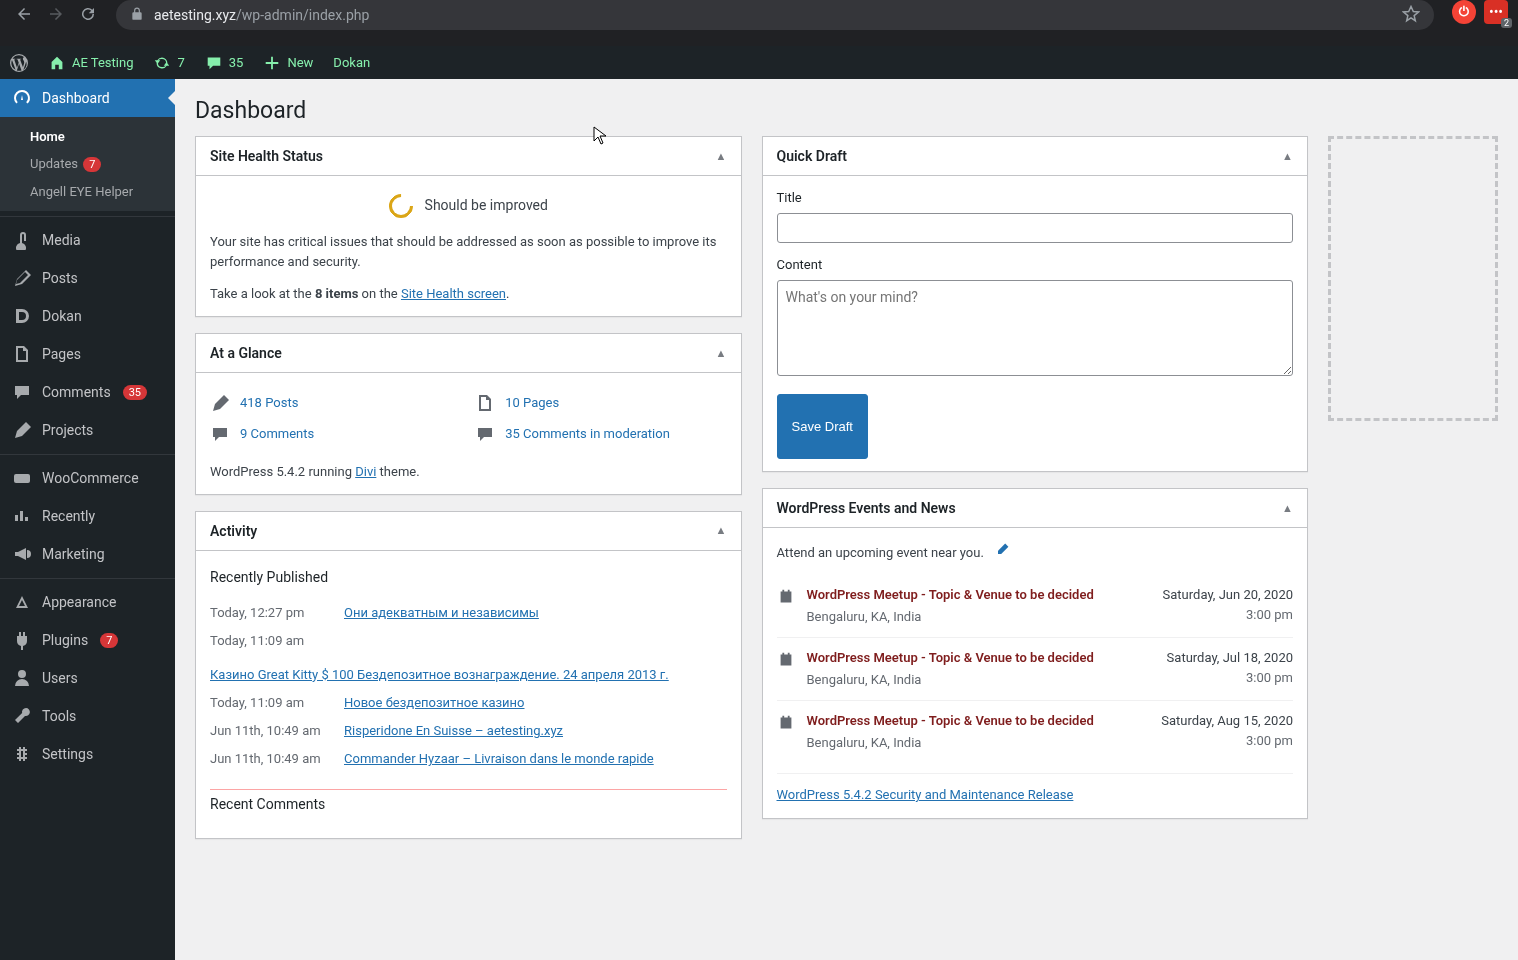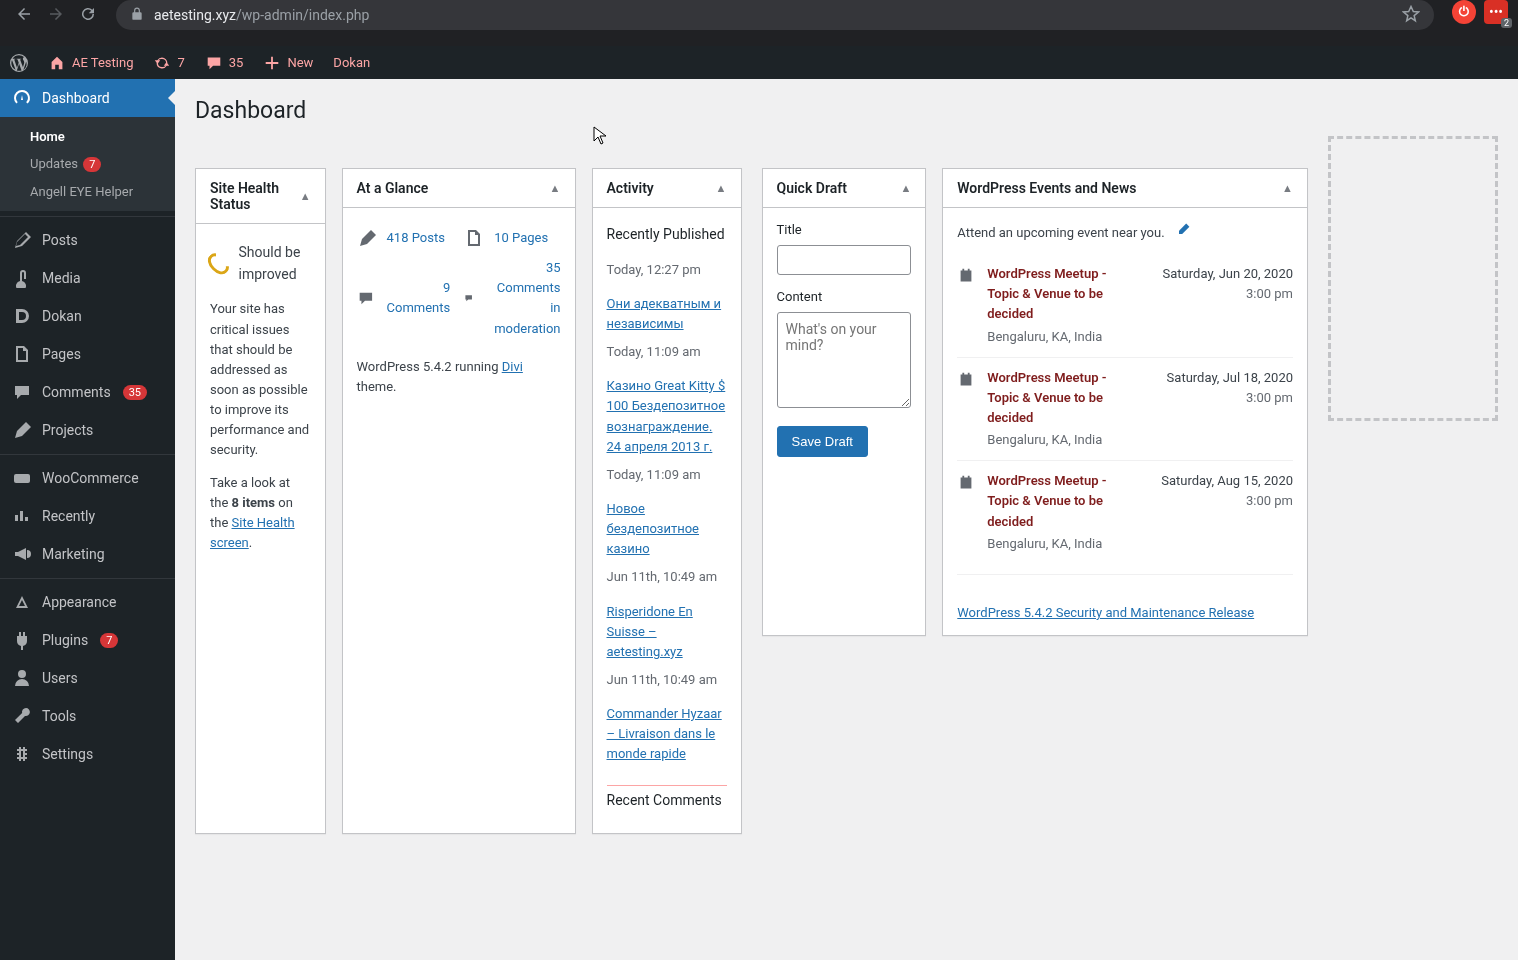--- a/index.html
+++ b/index.html
@@ -13,21 +13,21 @@
 .lock-icon { color: #9aa0a6; }
 .url-text { color: #e8eaed; font-size: 14px; }
 .url-text .muted { color: #9aa0a6; }
 .star-icon { color: #9aa0a6; margin-left: auto; }
 .ext-btn { width: 24px; height: 24px; border-radius: 50%; display: flex; align-items: center; justify-content: center; font-size: 14px; margin-left: 4px; }
 .ext-red { background: #f44336; color: #fff; font-size: 13px; font-weight: 700;}
 .ext-dots { background: #d93025; color: #fff; position: relative; border-radius: 4px; }
 .ext-dots .badge-mini { position: absolute; bottom: -4px; right: -4px; background: #5f6368; color: #fff; font-size: 9px; padding: 0 3px; border-radius: 3px; }
 
 
-.wp-adminbar { height: 33px; background: #1d2327; display: flex; align-items: center; color: #fca5a5; font-size: 13px; }
+.wp-adminbar { height: 33px; background: #1d2327; display: flex; align-items: center; color: #86efac; font-size: 13px; }
 .wp-adminbar .ab-item { display: flex; align-items: center; gap: 6px; padding: 0 10px; height: 100%; }
 .wp-adminbar svg { width: 18px; height: 18px; fill: currentColor; }
 
 
 .wp-body { display: flex; height: calc(960px - 46px - 33px); }
 .sidebar { width: 175px; background: #1d2327; color: #c3c4c7; font-size: 14px; overflow-y: auto; }
 .sidebar .menu-item { display: flex; align-items: center; gap: 10px; padding: 9px 12px; position: relative; }
 .sidebar .menu-item svg { width: 20px; height: 20px; fill: #a7aaad; }
 .sidebar .menu-item.current { background: #2271b1; color: #fff; }
 .sidebar .menu-item.current svg { fill: #fff; }
@@ -36,21 +36,21 @@
 .sidebar .submenu .sub-item { padding: 6px 12px 6px 18px; font-size: 13px; }
 .sidebar .submenu .sub-item.active { color: #fff; font-weight: 600; }
 .sidebar .submenu .sub-item:not(.active) { color: #a7aaad; }
 .sidebar .sep { height: 5px; border-top: 1px solid #32373c; margin: 5px 0 0; }
 .count-badge { background: #d63638; color: #fff; font-size: 11px; padding: 1px 6px; border-radius: 9px; margin-left: 2px; display: inline-block; min-width: 18px; text-align: center; }
 
 
 .content { flex: 1; padding: 0 20px 20px; overflow-y: auto; }
 h1.page-title { font-size: 23px; font-weight: 400; padding: 18px 0 12px; color: #1d2327; }
 .dashboard-widgets { display: flex; gap: 20px; align-items: flex-start; }
-.col { flex: 1; display: flex; gap: 16px; margin-top: 32px; }
+.col { flex: 1; display: flex; flex-direction: column; gap: 16px; }
 .col-placeholder { width: 170px; border: 3px dashed #c3c4c7; min-height: 285px; }
 
 .postbox { background: #fff; border: 1px solid #c3c4c7; box-shadow: 0 1px 1px rgba(0,0,0,.04); }
 .postbox-header { padding: 11px 14px; border-bottom: 1px solid #c3c4c7; display: flex; align-items: center; justify-content: space-between; }
 .postbox-header h2 { font-size: 14px; font-weight: 600; color: #1d2327; }
 .toggle-arrow { color: #787c82; font-size: 11px; }
 .postbox-inside { padding: 12px 14px; font-size: 13px; color: #3c434a; line-height: 1.55; }
 
 
 .sh-status { display: flex; align-items: center; gap: 12px; padding: 6px 0 14px; justify-content: center; }
@@ -70,34 +70,34 @@
 .activity-list .act-row { display: flex; gap: 14px; padding: 4px 0; flex-wrap: wrap; }
 .act-date { color: #646970; min-width: 120px; }
 .act-title { color: #2271b1; }
 .activity-subhead { border-top: 1px solid #fca5a5; margin-top: 16px; padding-top: 12px; }
 
 
 .qd-field { margin-bottom: 12px; }
 .qd-label { display: block; margin-bottom: 5px; color: #1d2327; }
 .qd-input { width: 100%; padding: 6px 8px; border: 1px solid #8c8f94; border-radius: 3px; font-size: 14px; background: #fff; }
 .qd-textarea { width: 100%; height: 96px; padding: 8px; border: 1px solid #8c8f94; border-radius: 3px; font-size: 14px; resize: vertical; font-family: inherit; }
-.btn-primary { background: #2271b1; color: #fff; border: 1px solid #2271b1; padding: 7px 14px; border-radius: 3px; font-size: 13px; cursor: pointer; }
+.btn-primary { background: #2271b1; color: #fff; border: 1px solid #2271b1; padding: 24px 14px; border-radius: 3px; font-size: 13px; cursor: pointer; }
 
 
 .event-near { padding: 2px 0 10px; display: flex; align-items: center; gap: 10px; }
 .pencil-icon { color: #2271b1; }
 .event-row { display: flex; gap: 12px; padding: 10px 0; align-items: flex-start; border-top: 1px solid #f0f0f1; }
 .event-row:first-of-type { border-top: none; }
 .event-icon { color: #646970; padding-top: 3px; }
 .event-body { flex: 1; }
 .event-title { color: #7f1d1d; font-weight: 600; }
 .event-loc { color: #646970; padding-top: 2px;}
 .event-date { text-align: right; color: #3c434a; min-width: 150px; }
 .event-time { color: #646970; }
-.news-link { padding: 28px 0 0; border-top: 1px solid #f0f0f1; margin-top: 10px; }
+.news-link { padding: 11px 0 0; border-top: 1px solid #f0f0f1; margin-top: 10px; }
 .news-link a { color: #2271b1; }
 
 .cursor { position: fixed; left: 593px; top: 126px; pointer-events: none; }
 .cursor svg { width: 16px; height: 20px; }
 </style>
 </head>
 <body>
 
 <div class="browser-bar">
   <div class="nav-btn">
@@ -173,29 +173,29 @@
         <span>Dashboard</span>
       </div>
     <div class="submenu">
       <div class="sub-item active">Home</div>
       <div class="sub-item"><span>Updates</span> <span class="count-badge">7</span></div>
       <div class="sub-item">Angell EYE Helper</div>
     </div>
     <div class="sep"></div>
     <div class="menu-item">
         <svg viewBox="0 0 20 20">
+          <path d="M11 2a3 3 0 0 0-3 3v8a5 5 0 1 0 2 0V5a1 1 0 1 1 2 0v6h2V5a3 3 0 0 0-3-3z"></path>
+        </svg>
+        <span>Media</span>
+      </div>
+    <div class="menu-item">
+        <svg viewBox="0 0 20 20">
           <path d="M14 2l-9 9-2 7 7-2 9-9-5-5zM5 12l8-8 3 3-8 8-4 1 1-4z"></path>
         </svg>
         <span>Posts</span>
-      </div>
-    <div class="menu-item">
-        <svg viewBox="0 0 20 20">
-          <path d="M11 2a3 3 0 0 0-3 3v8a5 5 0 1 0 2 0V5a1 1 0 1 1 2 0v6h2V5a3 3 0 0 0-3-3z"></path>
-        </svg>
-        <span>Media</span>
       </div>
     <div class="menu-item">
         <svg viewBox="0 0 20 20">
           <path d="M4 3h6a7 7 0 0 1 0 14H4V3zm3 3v8h3a4 4 0 0 0 0-8H7z"></path>
         </svg>
         <span>Dokan</span>
       </div>
     <div class="menu-item">
         <svg viewBox="0 0 20 20">
           <path d="M4 2h8l4 4v12H4V2zm2 2v12h8V7h-3V4H6z"></path>

